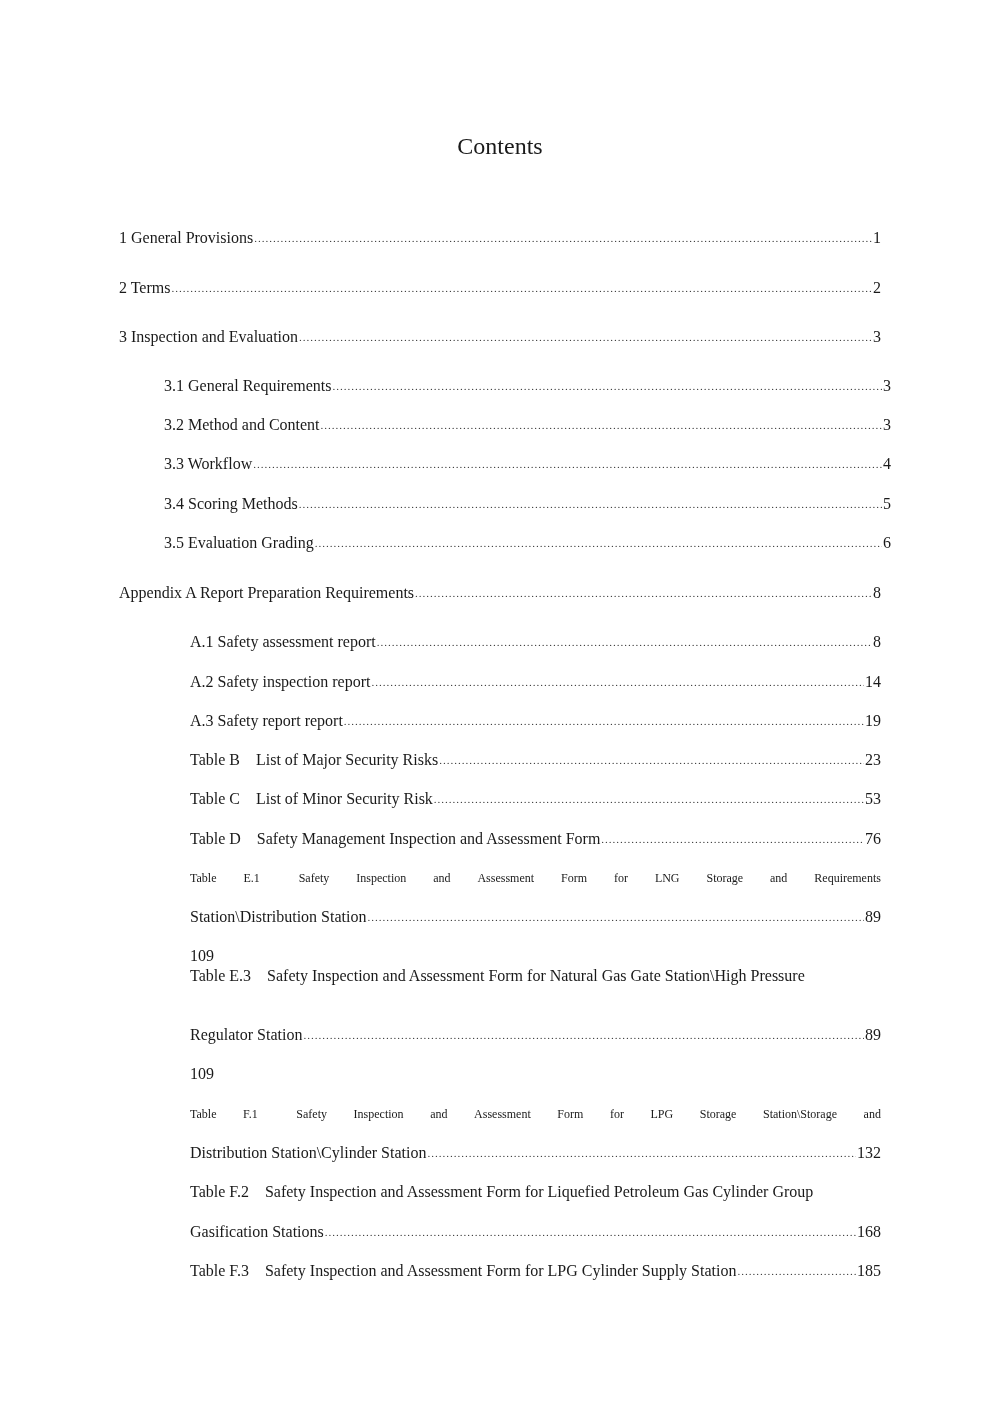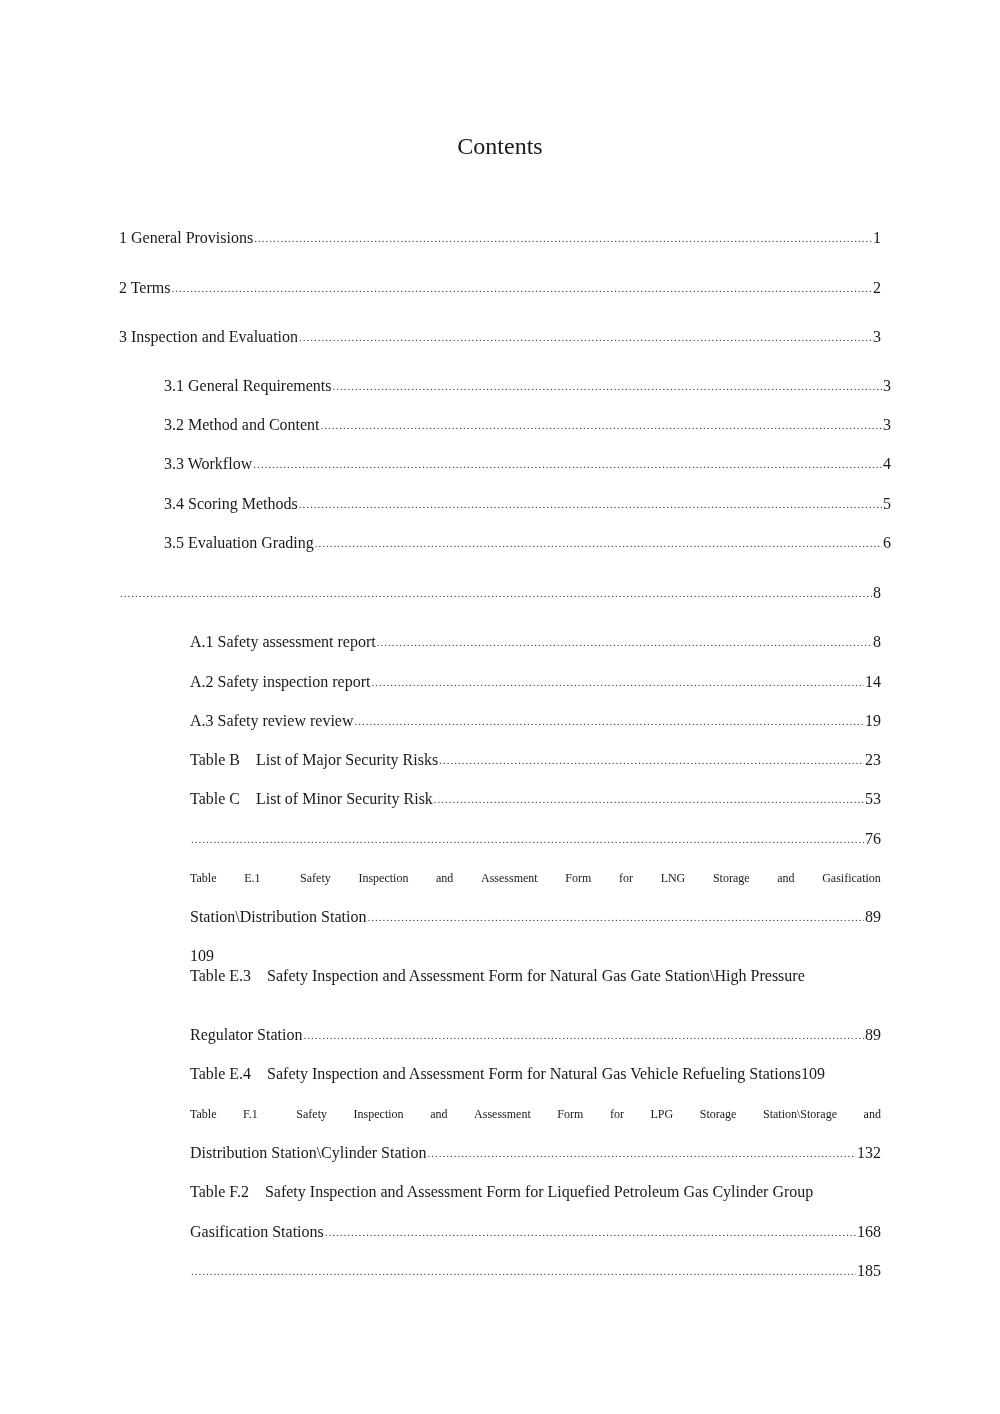--- a/index.html
+++ b/index.html
@@ -85,72 +85,74 @@
     <span class="page">5</span>
   </div>
 
   <div class="line l1" style="top:532px">
     <span class="label">3.5 Evaluation Grading</span>
     <span class="dots"></span>
     <span class="page">6</span>
   </div>
 
   <div class="line l0" style="top:582px">
+    <span class="label">Appendix A Report Preparation Requirements</span>
     <span class="dots"></span>
     <span class="page">8</span>
   </div>
 
   <div class="line l2" style="top:631px">
     <span class="label">A.1 Safety assessment report</span>
     <span class="dots"></span>
     <span class="page">8</span>
   </div>
 
   <div class="line l2" style="top:671px">
     <span class="label">A.2 Safety inspection report</span>
     <span class="dots"></span>
     <span class="page">14</span>
   </div>
 
   <div class="line l2" style="top:710px">
-    <span class="label">A.3 Safety review review</span>
+    <span class="label">A.3 Safety report report</span>
     <span class="dots"></span>
     <span class="page">19</span>
   </div>
 
   <div class="line l2" style="top:749px">
     <span class="label">Table B List of Major Security Risks</span>
     <span class="dots"></span>
     <span class="page">23</span>
   </div>
 
   <div class="line l2" style="top:788px">
     <span class="label">Table C List of Minor Security Risk</span>
     <span class="dots"></span>
     <span class="page">53</span>
   </div>
 
   <div class="line l2" style="top:828px">
+    <span class="label">Table D Safety Management Inspection and Assessment Form</span>
     <span class="dots"></span>
     <span class="page">76</span>
   </div>
 
   <div class="just" style="top:867px">
     <span>Table</span>
     <span>E.1</span>
     <span> Safety</span>
     <span>Inspection</span>
     <span>and</span>
     <span>Assessment</span>
     <span>Form</span>
     <span>for</span>
     <span>LNG</span>
     <span>Storage</span>
     <span>and</span>
-    <span>Gasification</span>
+    <span>Requirements</span>
   </div>
   <div class="line l2" style="top:906px">
     <span class="label">Station\Distribution Station</span>
     <span class="dots"></span>
     <span class="page">89</span>
   </div>
 
   <div class="line l2w" style="top:945px">
     <span class="page">109</span>
   </div>
@@ -158,21 +160,20 @@
   <div class="line l2" style="top:965px">
     <span class="label">Table E.3 Safety Inspection and Assessment Form for Natural Gas Gate Station\High Pressure</span>
   </div>
   <div class="line l2" style="top:1024px">
     <span class="label">Regulator Station</span>
     <span class="dots"></span>
     <span class="page">89</span>
   </div>
 
   <div class="line l2w" style="top:1063px">
-    <span class="label">Table E.4 Safety Inspection and Assessment Form for Natural Gas Vehicle Refueling Stations</span>
     <span class="page">109</span>
   </div>
 
   <div class="just" style="top:1103px">
     <span>Table</span>
     <span>F.1</span>
     <span> Safety</span>
     <span>Inspection</span>
     <span>and</span>
     <span>Assessment</span>
@@ -192,17 +193,18 @@
   <div class="line l2" style="top:1181px">
     <span class="label">Table F.2 Safety Inspection and Assessment Form for Liquefied Petroleum Gas Cylinder Group</span>
   </div>
   <div class="line l2" style="top:1221px">
     <span class="label">Gasification Stations</span>
     <span class="dots"></span>
     <span class="page">168</span>
   </div>
 
   <div class="line l2" style="top:1260px">
+    <span class="label">Table F.3 Safety Inspection and Assessment Form for LPG Cylinder Supply Station</span>
     <span class="dots"></span>
     <span class="page">185</span>
   </div>
 
 </div>
 
 </body></html>

